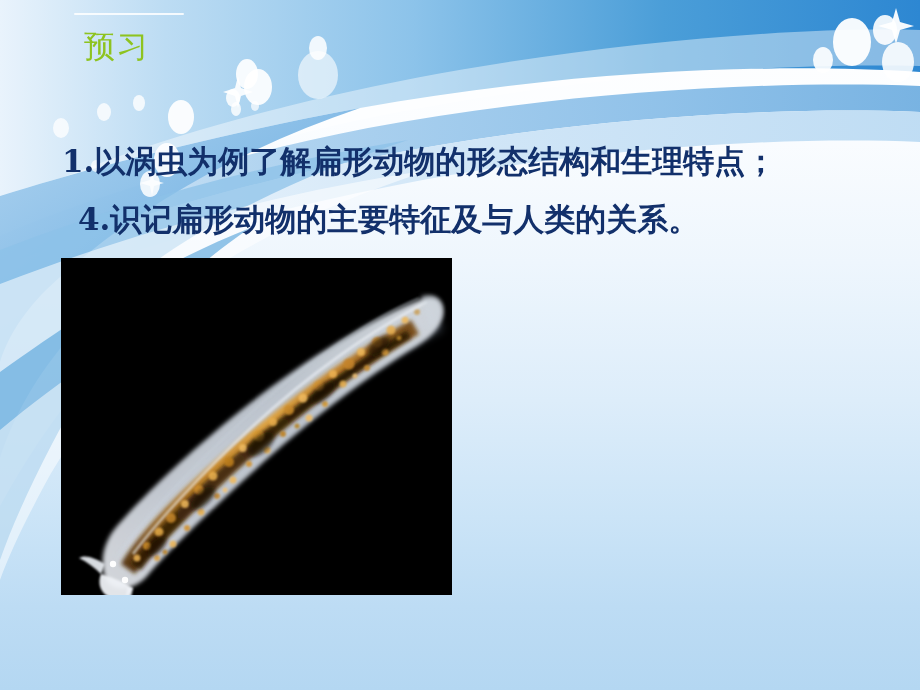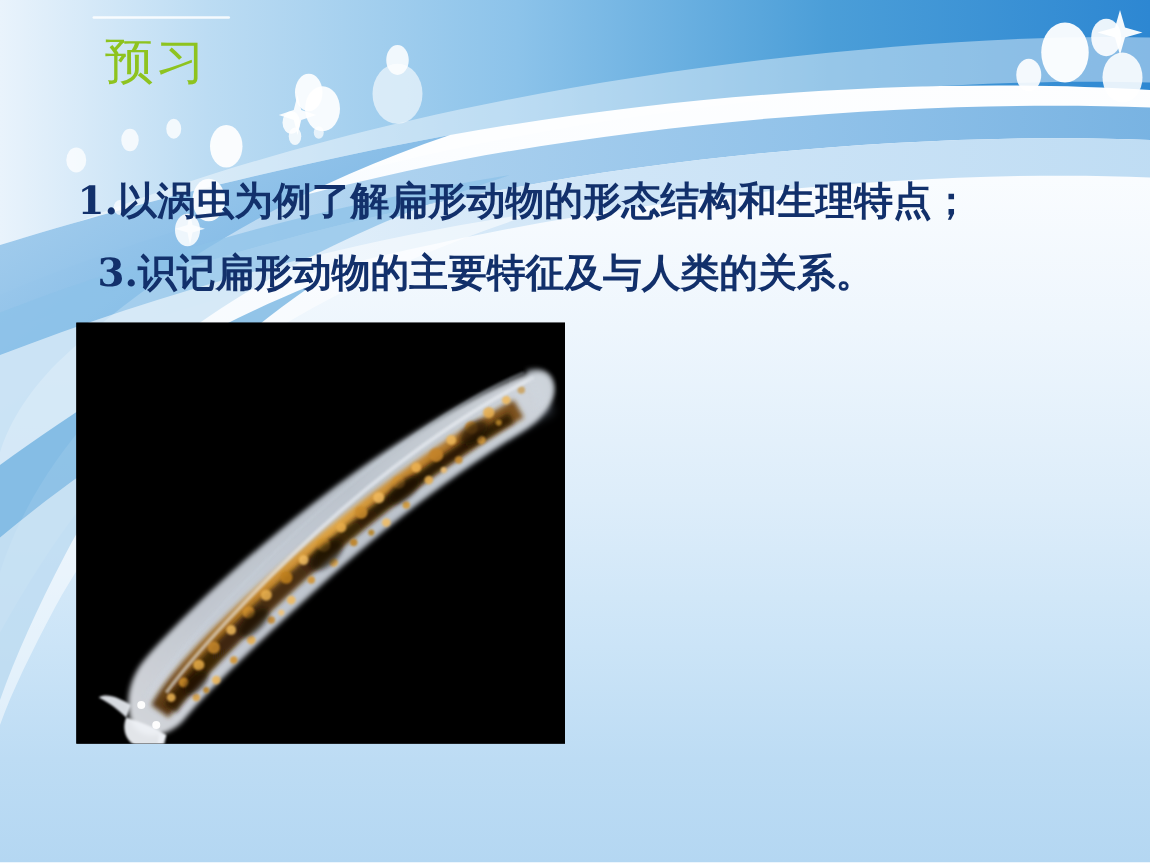--- a/index.html
+++ b/index.html
@@ -47,21 +47,21 @@
     border-radius: 2px;
     z-index: 6;
   }
 
   
   .section-title {
     position: absolute;
     left: 84px;
     top: 30px;
     font-family: "DejaVu Sans", sans-serif;
-    font-size: 39px;
+    font-size: 31px;
     line-height: 1.05;
     font-weight: 400;
     color: #8ec31f;
     letter-spacing: 2px;
     z-index: 7;
     white-space: nowrap;
   }
 
   
   .body-text {
@@ -190,21 +190,21 @@
     <ellipse cx="150" cy="184" rx="10" ry="13" fill="#ffffff" opacity="0.85"></ellipse>
     <ellipse cx="96" cy="166" rx="5" ry="6" fill="#ffffff" opacity="0.7"></ellipse>
   </svg>
 
   <div class="title-rule"></div>
 
   <div class="section-title">预习</div>
 
   <div class="body-text">
     <div class="body-line l1">1.以涡虫为例了解扁形动物的形态结构和生理特点；</div>
-    <div class="body-line l2">3.识记扁形动物的主要特征及与人类的关系。</div>
+    <div class="body-line l2">4.识记扁形动物的主要特征及与人类的关系。</div>
   </div>
 
   <div class="photo-frame">
     <svg width="391" height="337" viewBox="0 0 391 337" xmlns="http://www.w3.org/2000/svg">
       <defs>
         <linearGradient id="wormBody" x1="0" y1="1" x2="1" y2="0">
           <stop offset="0" stop-color="#e6e9ee"></stop>
           <stop offset="0.25" stop-color="#d2d8e1"></stop>
           <stop offset="0.6" stop-color="#c9d1da"></stop>
           <stop offset="1" stop-color="#dfe4ea"></stop>

